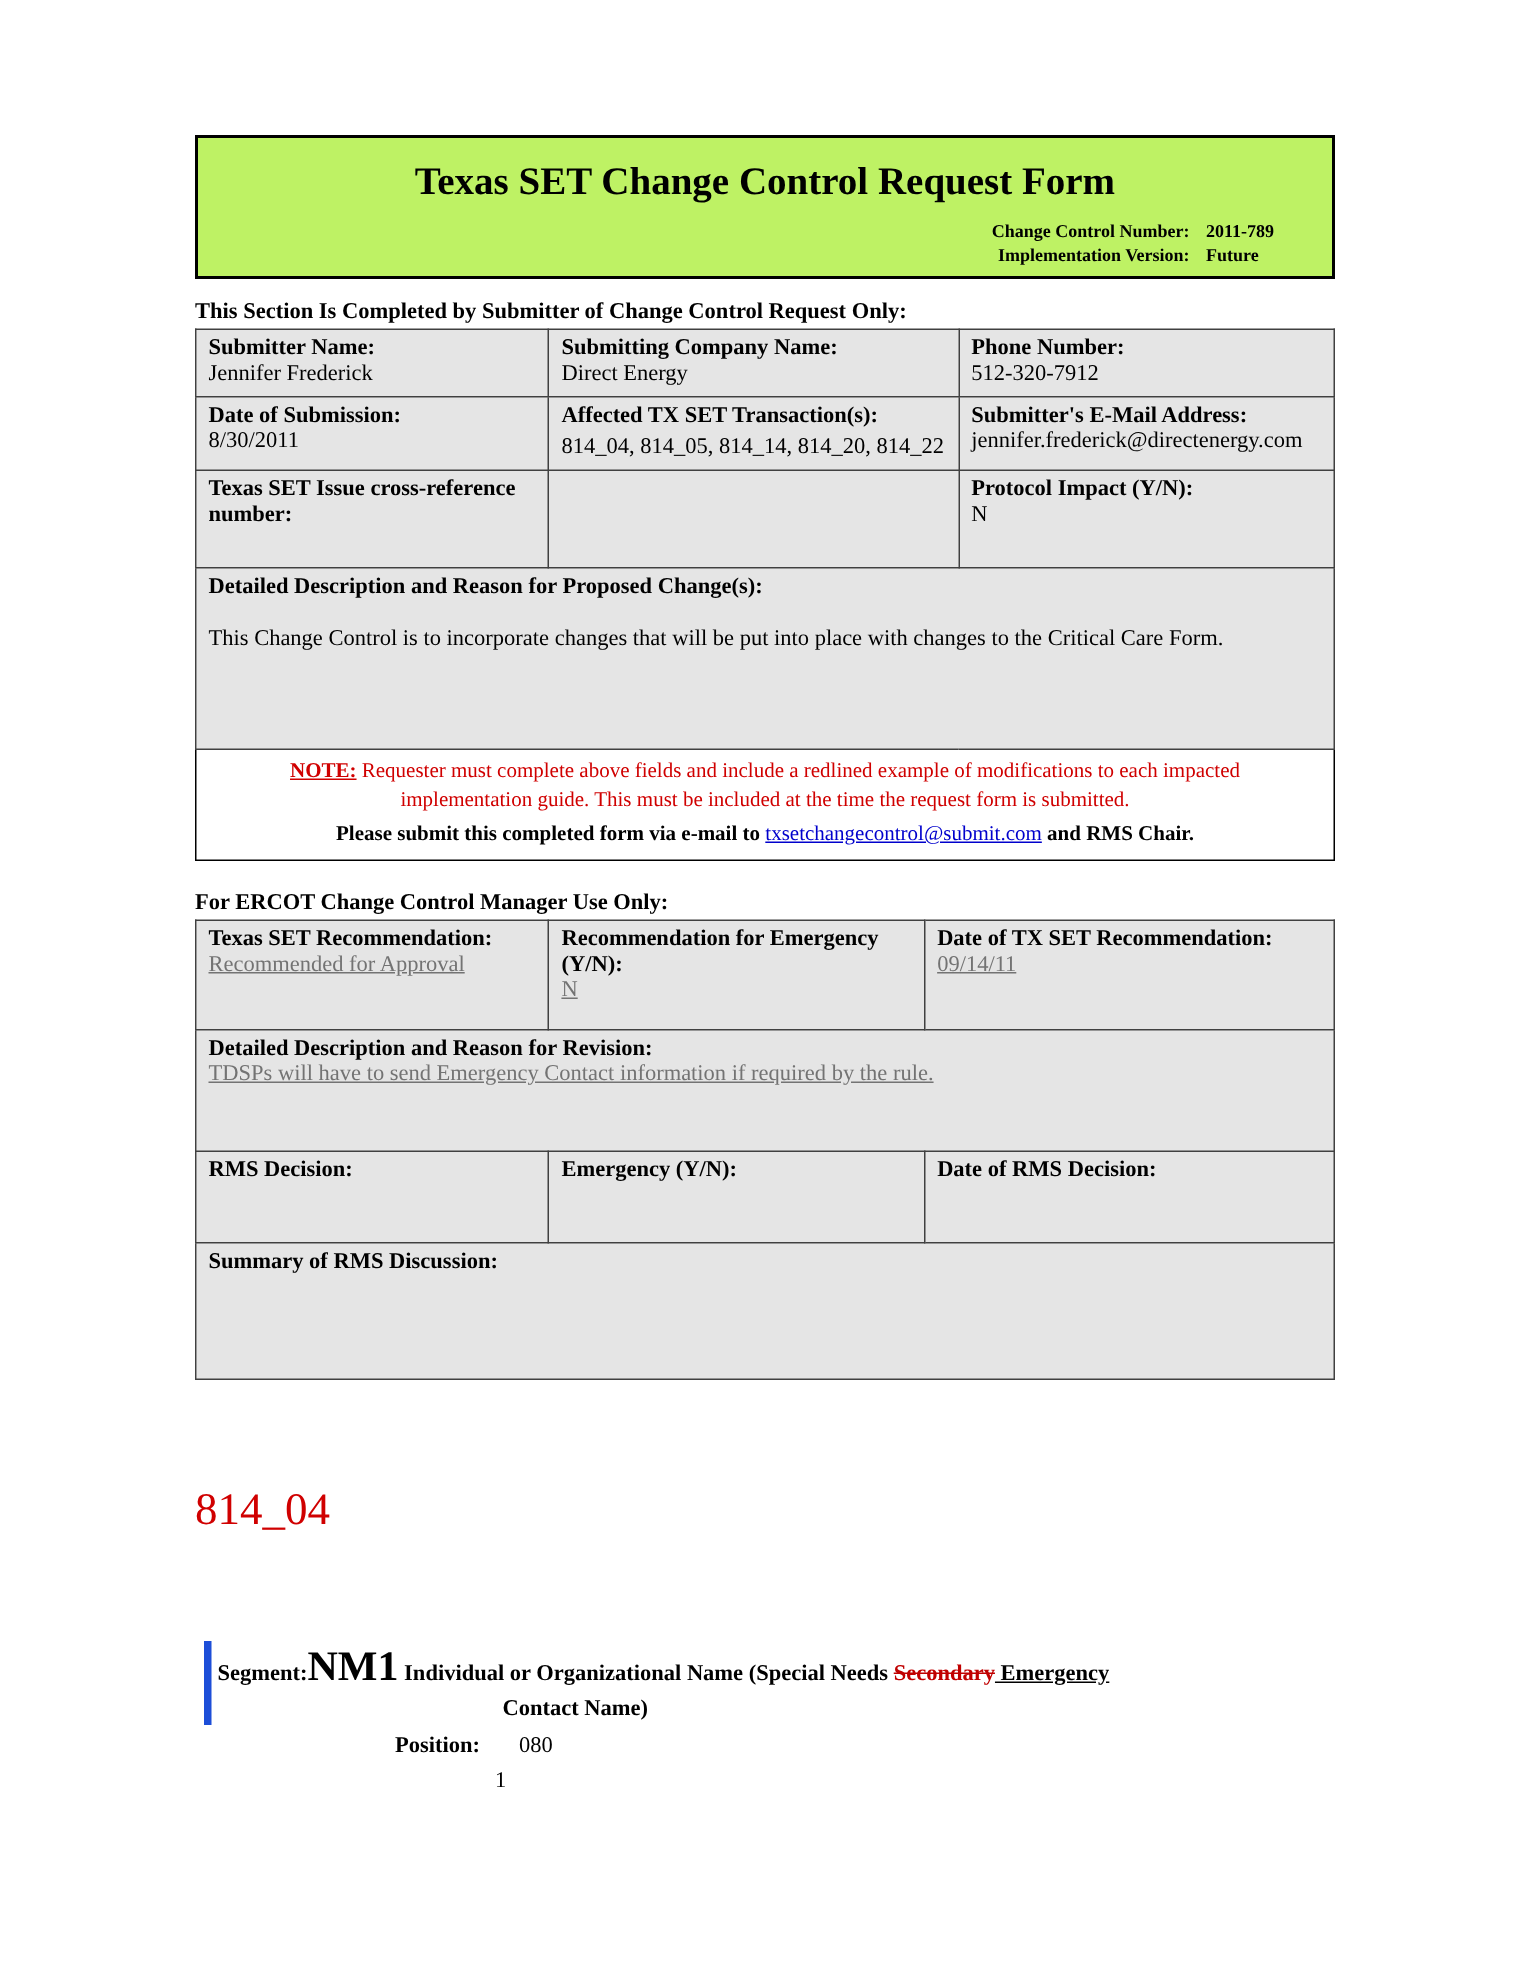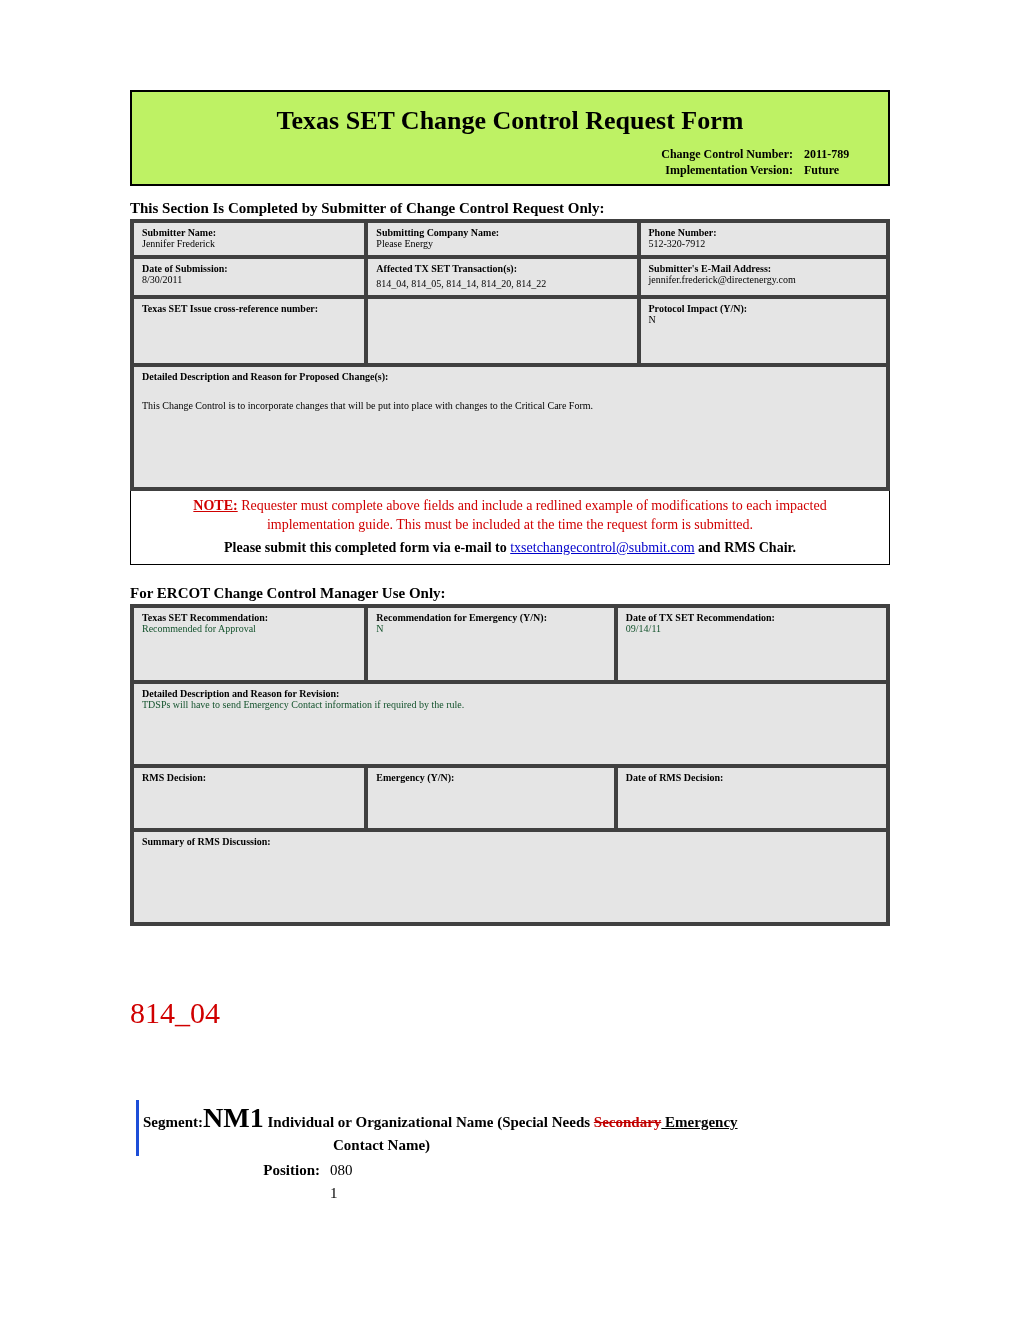--- a/index.html
+++ b/index.html
@@ -41,25 +41,25 @@
     font-size: 15px;
     font-weight: bold;
     margin: 4px 0 2px 0;
   }
   table.form-table {
     width: 100%;
     border-collapse: collapse;
     table-layout: fixed;
   }
   table.form-table td {
-    border: 4px solid #404040;
+    border: 1px solid #404040;
     background: #e5e5e5;
     vertical-align: top;
     padding: 4px 8px 6px 8px;
-    font-size: 10px;
+    font-size: 15px;
   }
   td.wide-white {
     background: #fff;
   }
   .lbl {
     font-weight: bold;
   }
   .note-block {
     border-left: 1px solid #000;
     border-right: 1px solid #000;
@@ -81,33 +81,34 @@
     color: #000;
     font-weight: bold;
     margin-top: 4px;
   }
   .note-black a {
     color: #0000cc;
     text-decoration: underline;
     font-weight: normal;
   }
   .green-link {
-    color: #14532d;
+    color: #737373;
+    text-decoration: underline;
   }
   .sect-heading {
     font-size: 30px;
     color: #d00000;
     margin-top: 70px;
     margin-bottom: 70px;
   }
   .segment-line {
     font-size: 15px;
     line-height: 1.3;
     margin-left: 6px;
-    border-left: 3px solid #1d4ed8;
+    border-left: 5px solid #1d4ed8;
     padding-left: 4px;
   }
   .segment-line .seg-key {
     font-weight: bold;
   }
   .segment-line .seg-code {
     font-size: 28px;
     font-weight: bold;
     vertical-align: baseline;
   }
@@ -125,21 +126,21 @@
   }
   .pos-row {
     margin-top: 6px;
     font-size: 15px;
   }
   .pos-row .pos-lbl {
     display: inline-block;
     width: 190px;
     text-align: right;
     font-weight: bold;
-    padding-right: 10px;
+    padding-right: 26px;
   }
   .page-num {
     text-align: left;
     font-size: 15px;
     margin-top: 6px;
     margin-left: 200px;
   }
 </style>
 </head>
 <body>
@@ -169,21 +170,21 @@
         <col style="width:33%">
       </colgroup>
     <tbody>
         <tr>
       <td>
         <div class="lbl">Submitter Name:</div>
         <div>Jennifer Frederick</div>
       </td>
       <td>
         <div class="lbl">Submitting Company Name:</div>
-        <div>Please Energy</div>
+        <div>Direct Energy</div>
       </td>
       <td>
         <div class="lbl">Phone Number:</div>
         <div> 512-320-7912</div>
       </td>
     </tr>
     <tr>
       <td>
         <div class="lbl">Date of Submission:</div>
         <div>8/30/2011</div>

